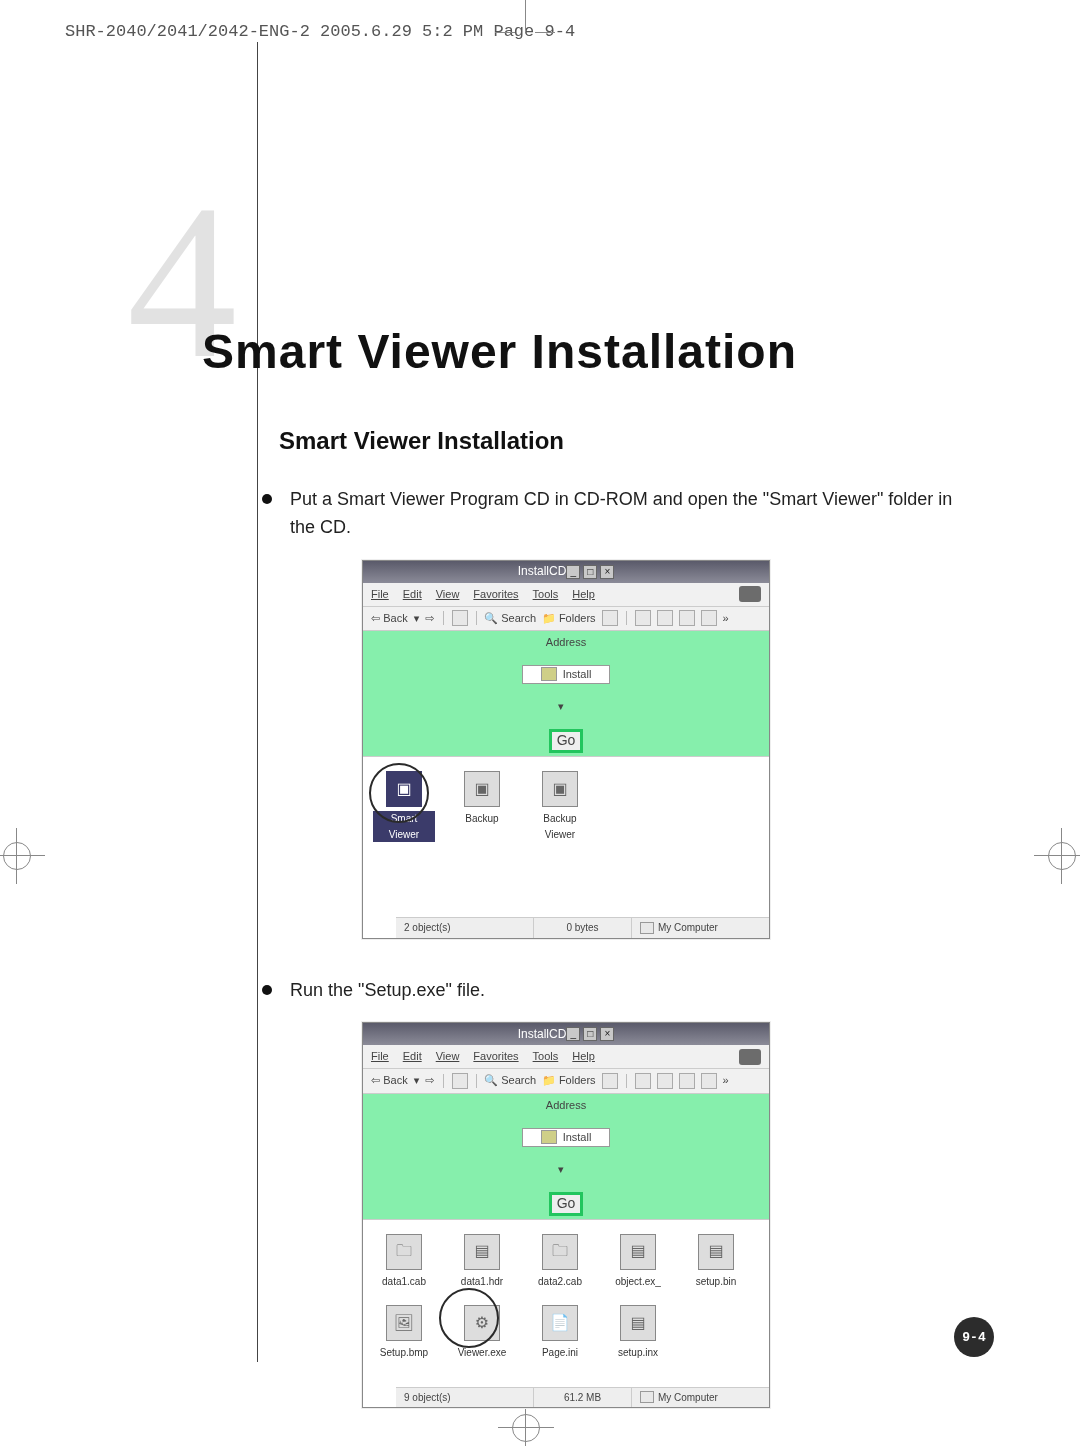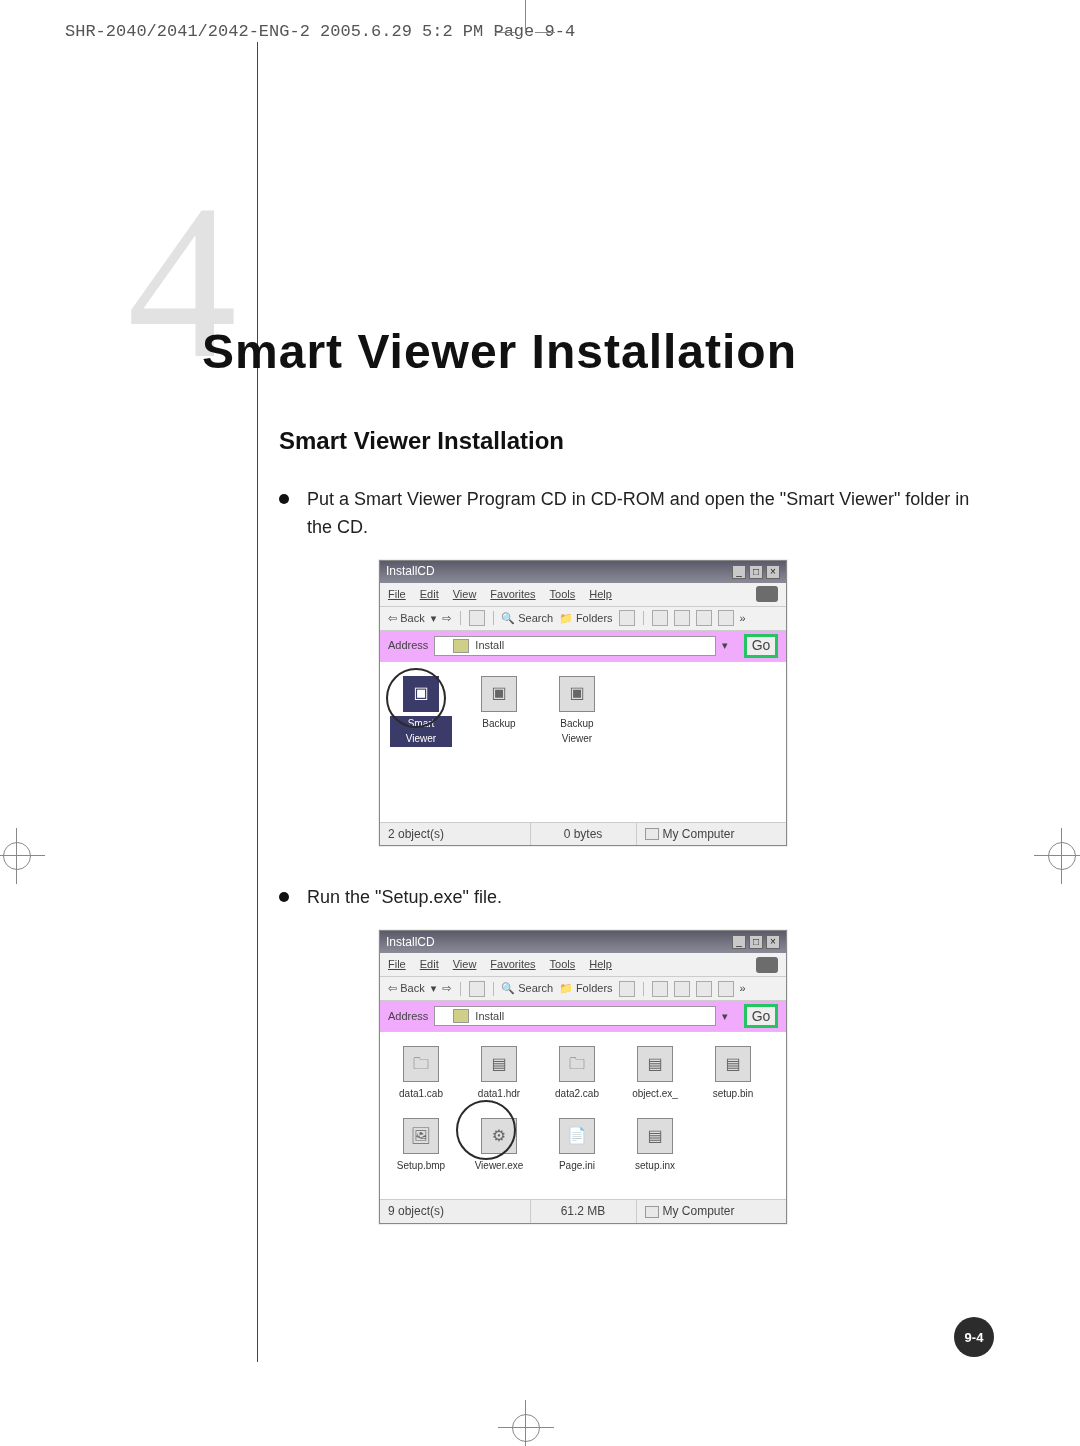--- a/index.html
+++ b/index.html
@@ -91,21 +91,21 @@
   .sub-title {
     position: absolute;
     left: 227px;
     top: 395px;
     font-size: 24px;
     font-weight: 700;
     color: #111;
   }
   .content {
     position: absolute;
-    left: 227px;
+    left: 210px;
     top: 440px;
     width: 700px;
     font-size: 18px;
     line-height: 1.55;
   }
   .bullet {
     display: flex;
     margin-top: 14px;
   }
   .bullet .dot {
@@ -121,21 +121,21 @@
     background: #fff;
     border: 1px solid #888;
     box-shadow: 0 0 0 1px #eee;
     font-size: 11px;
     color: #444;
   }
   .shot .titlebar {
     height: 22px;
     display: flex;
     align-items: center;
-    justify-content: space-between;
+    justify-content: center;
     padding: 0 6px;
     background: linear-gradient(#5a5a6a, #8b8b98);
     color: #fff;
     font-size: 12px;
   }
   .titlebar .wc { display: flex; gap: 3px; }
   .titlebar .wc span {
     width: 14px; height: 14px;
     background: #c9c9c9;
     border: 1px solid #666;
@@ -169,24 +169,25 @@
   .toolbar .sep { width:1px; height:14px; background:#bbb; margin:0 2px; }
   .toolbar .ico {
     width: 16px; height: 16px;
     border: 1px solid #aaa;
     background: #e8e8e8;
     box-sizing: border-box;
   }
   .shot .addrbar {
     display: flex;
     align-items: center;
-    gap: 6px;
+    gap: 14px;
     padding: 3px 8px;
-    background: #f0abfc;
+    background: #86efac;
     border-bottom: 1px solid #ccc;
+    flex-direction: column;
   }
   .addrbar .field {
     flex: 1;
     border: 1px solid #999;
     background: #fff;
     height: 18px;
     display: flex;
     align-items: center;
     padding: 0 18px;
     gap: 6px;
@@ -234,21 +235,22 @@
     border: 2px solid #2a2a2a;
     border-radius: 50%;
     pointer-events: none;
   }
   .pane-wrap { position: relative; }
 
   .shot .statusbar {
     display: flex;
     background: #eee;
     border-top: 1px solid #ccc;
-    font-size: 12px;
+    font-size: 10px;
+    margin-left: 33px;
   }
   .statusbar > div {
     padding: 2px 8px;
     border-right: 1px solid #ccc;
     display:flex; align-items:center; gap:4px;
   }
   .statusbar > div:nth-child(1){ flex:1.2; }
   .statusbar > div:nth-child(2){ flex:0.8; justify-content:center; }
   .statusbar > div:nth-child(3){ flex:1.2; border-right:none; }
   .statusbar .comp {
@@ -262,20 +264,21 @@
     width: 40px;
     height: 40px;
     border-radius: 50%;
     background: #2c2c2c;
     color: #fff;
     font-size: 13px;
     font-weight: 700;
     display: flex;
     align-items: center;
     justify-content: center;
+    font-family: Liberation Mono, monospace;
   }
 </style>
 </head>
 <body>
 
 <div class="header-line">SHR-2040/2041/2042-ENG-2  2005.6.29  5:2 PM  Page 9-4</div>
 
 <div class="crop-tick tick-top-v"></div>
 <div class="crop-tick tick-top-h1"></div>
 <div class="crop-tick tick-top-h2"></div>

